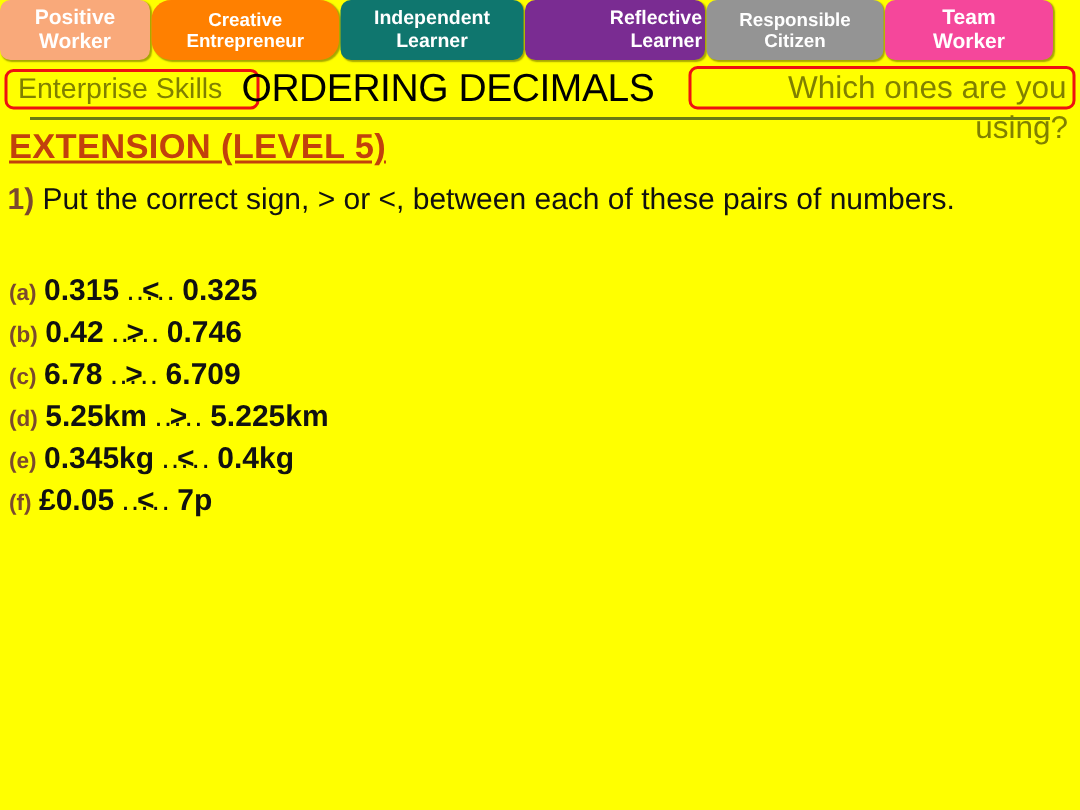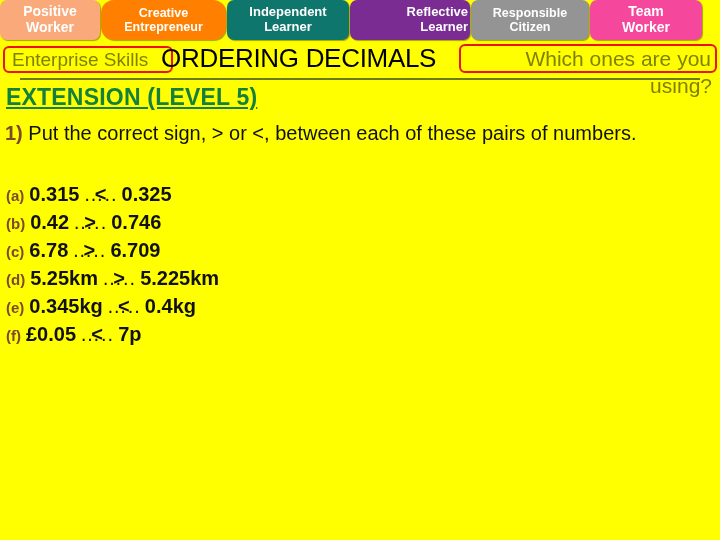--- a/index.html
+++ b/index.html
@@ -122,21 +122,21 @@
     white-space: nowrap;
   }
 
   
   #extension-heading {
     position: absolute;
     left: 6px;
     top: 84px;
     font-size: 23px;
     font-weight: bold;
-    color: #15803d;
+    color: #c2410c;
     text-decoration: underline;
     letter-spacing: 0.2px;
     white-space: nowrap;
   }
 
   
   #question-block {
     position: absolute;
     left: 5px;
     top: 120px;

